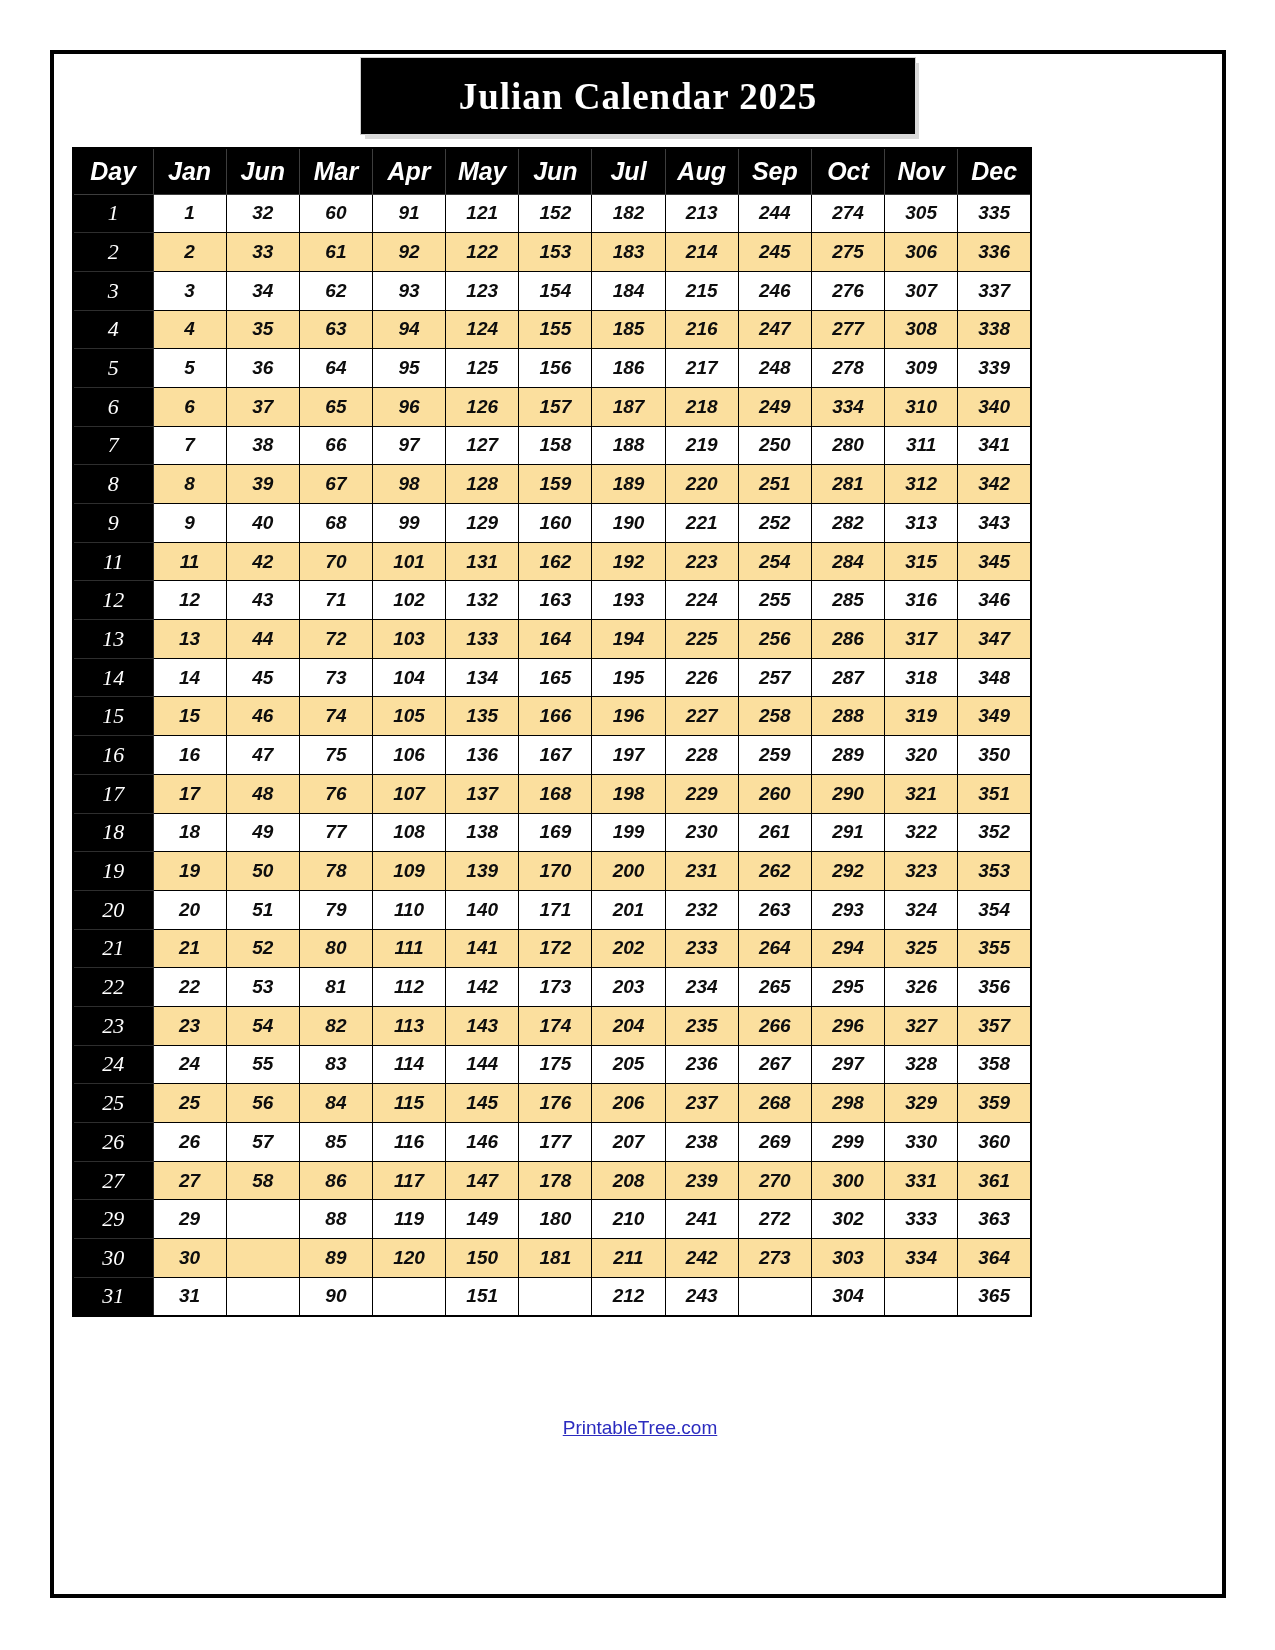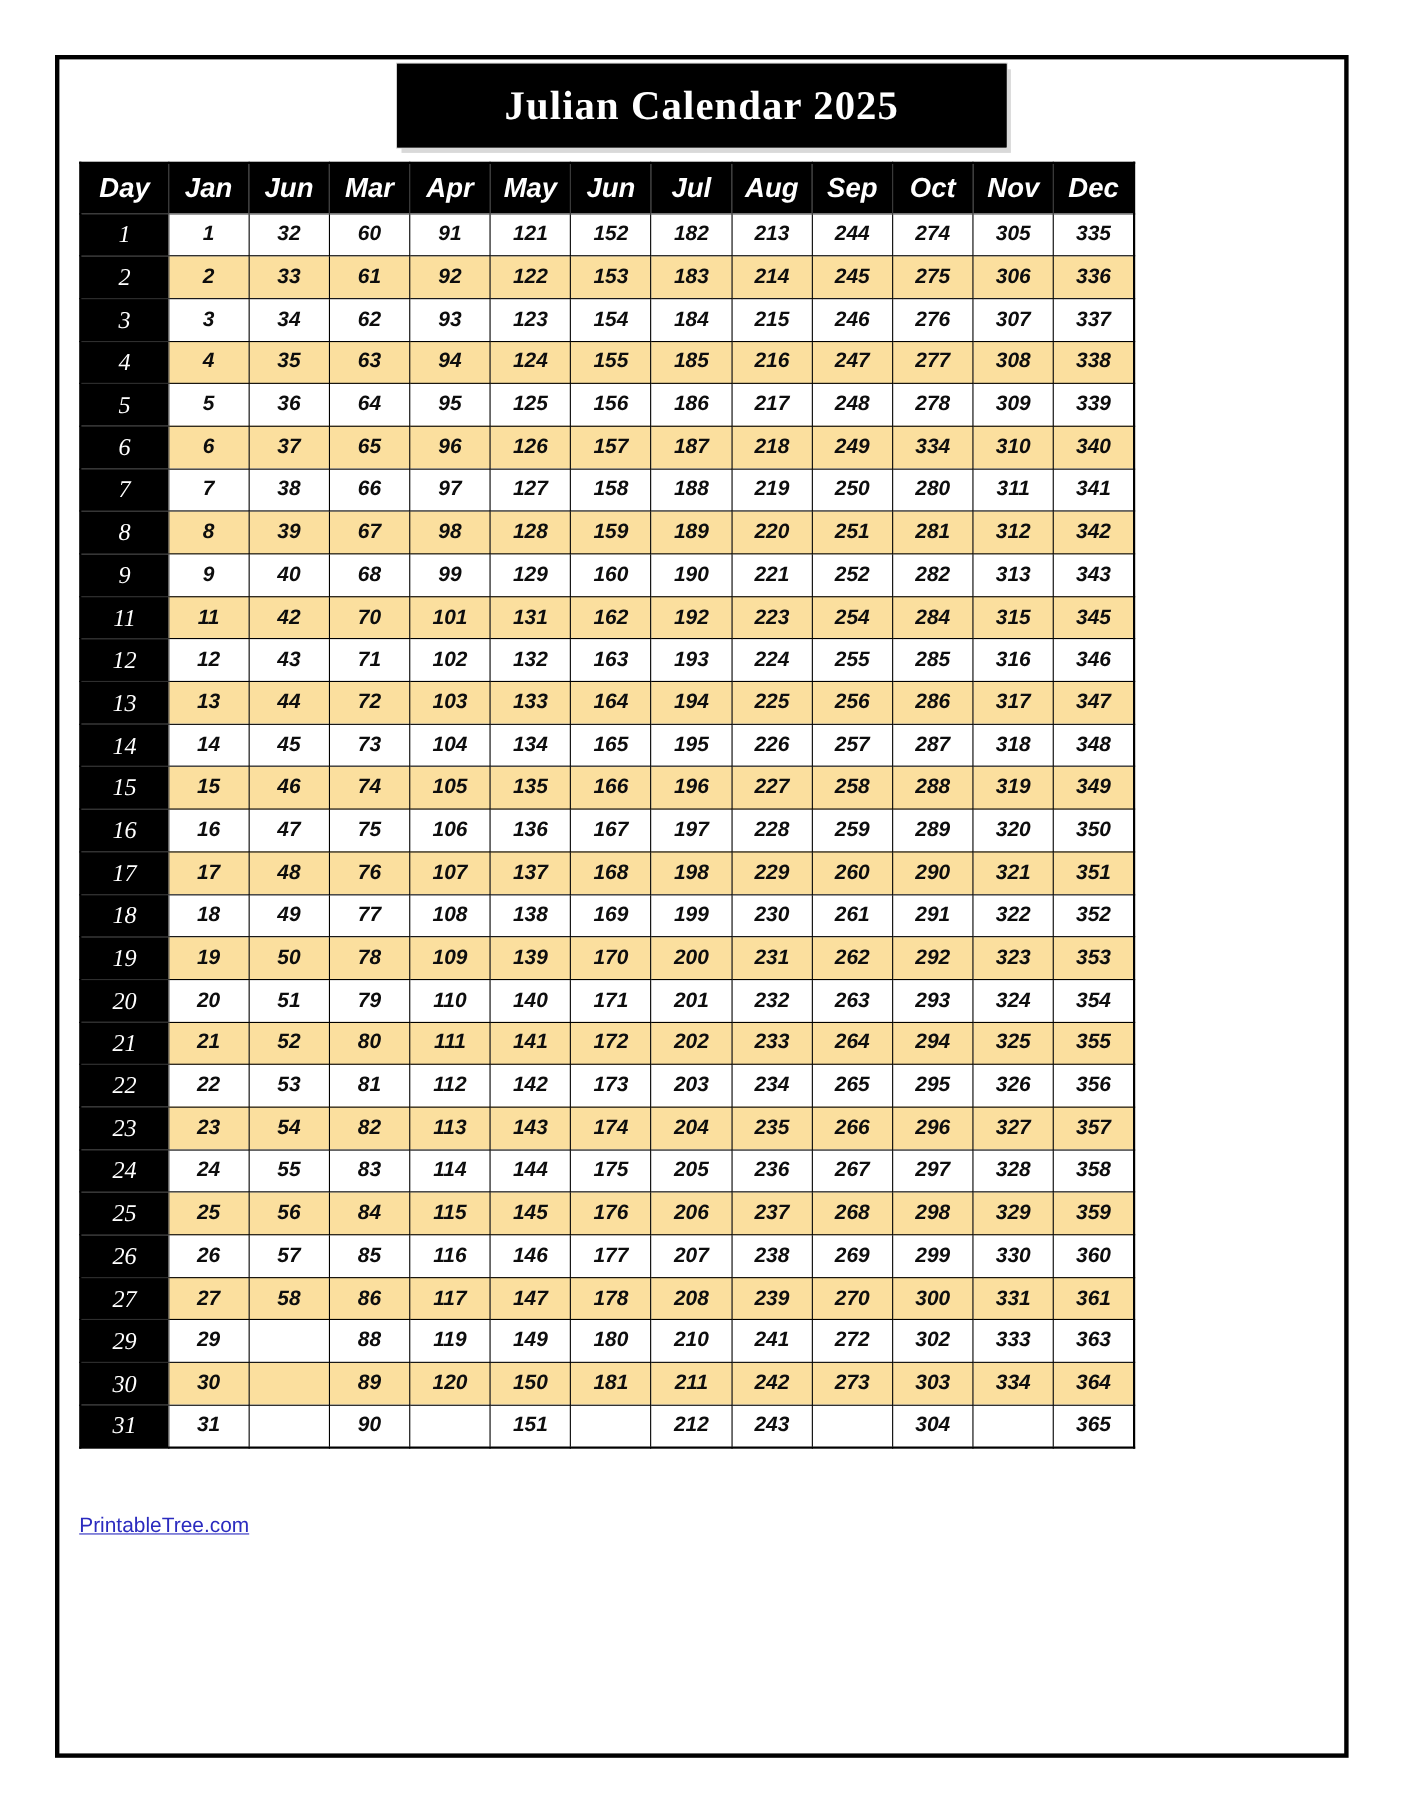--- a/index.html
+++ b/index.html
@@ -75,23 +75,24 @@
     font-weight: bold;
     font-size: 19px;
     color: #0d0d0d;
     background: #ffffff;
     padding: 0;
   }
   table.calendar tbody tr:nth-child(even) td {
     background: var(--stripe, #fbdf9e);
   }
   .footer {
-    margin-top: 60px;
+    margin-top: 100px;
     width: 1136px;
     margin-left: 18px;
+    text-align: center;
   }
   .footer a {
     font-size: 19px;
     color: var(--link, #2b2bbf);
     text-decoration: underline;
     cursor: pointer;
   }
 </style>
 </head>
 <body>

